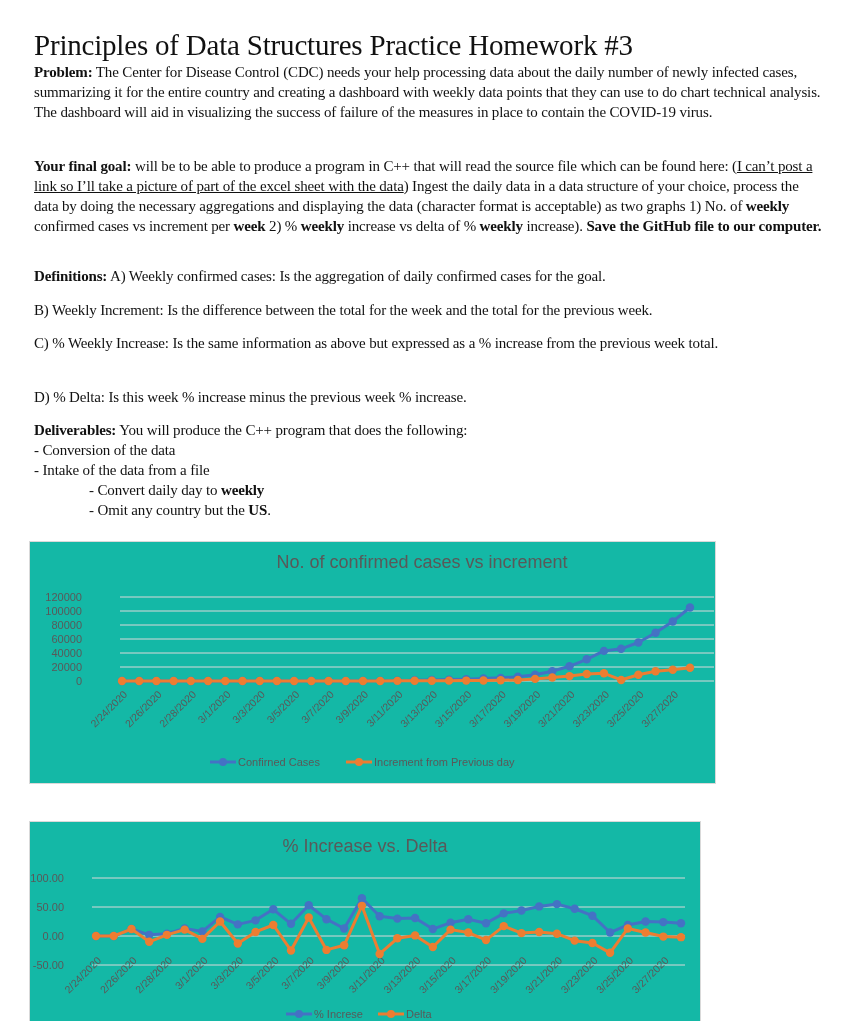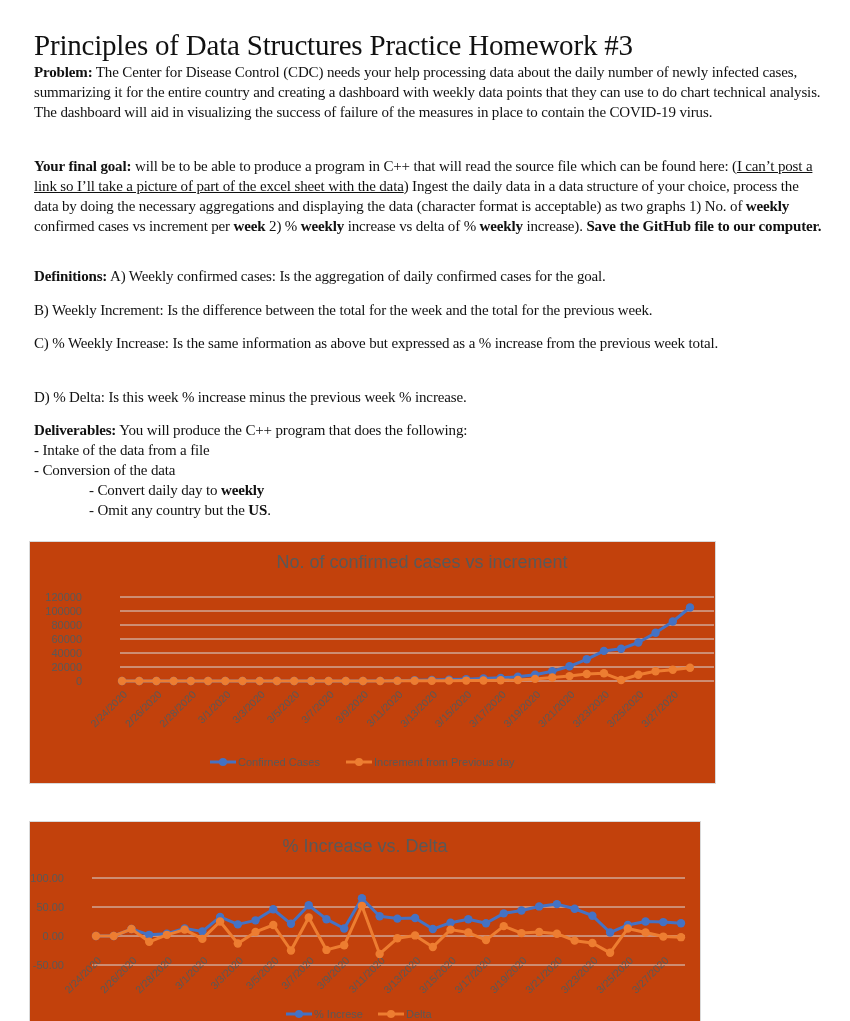--- a/index.html
+++ b/index.html
@@ -2,21 +2,21 @@
 <html><head>
 <meta charset="utf-8">
 <style>
   html,body{margin:0;padding:0;background:#fff;}
   body{width:850px;height:1021px;position:relative;overflow:hidden;font-family:"Liberation Serif","DejaVu Serif",serif;color:#111;}
   .title{position:absolute;left:34px;top:29px;font-size:29px;letter-spacing:-0.2px;}
   .para{position:absolute;left:34px;width:790px;font-size:15px;line-height:20px;letter-spacing:-0.15px;}
   b{font-weight:bold;}
   u{text-decoration:underline;}
   .indent{padding-left:55px;}
-  .chartbox{position:absolute;background:#c2410c;border:1.5px solid #d9d9d9;box-sizing:border-box;}
+  .chartbox{position:absolute;background:#14b8a6;border:1.5px solid #d9d9d9;box-sizing:border-box;}
   svg text{font-family:"Liberation Sans","DejaVu Sans",sans-serif;}
 </style>
 </head>
 <body>
 
 <div class="title">Principles of Data Structures Practice Homework #3</div>
 
 <div class="para" style="top:62px;">
   <b>Problem:</b><span> The Center for Disease Control (CDC) needs your help processing data about the daily number of newly infected cases, summarizing it for the entire country and creating a dashboard with weekly data points that they can use to do chart technical analysis. The dashboard will aid in visualizing the success of failure of the measures in place to contain the COVID-19 virus.</span>
 </div>
@@ -27,22 +27,22 @@
 
 <div class="para" style="top:266px;">
   <b>Definitions:</b><span> A) Weekly confirmed cases: Is the aggregation of daily confirmed cases for the goal.</span>
 </div>
 <div class="para" style="top:300px;">B) Weekly Increment: Is the difference between the total for the week and the total for the previous week.</div>
 <div class="para" style="top:333px;">C) % Weekly Increase: Is the same information as above but expressed as a % increase from the previous week total.</div>
 <div class="para" style="top:387px;">D) % Delta: Is this week % increase minus the previous week % increase.</div>
 
 <div class="para" style="top:420px;">
   <div><b>Deliverables:</b><span> You will produce the C++ program that does the following:</span></div>
+  <div>- Conversion of the data</div>
   <div>- Intake of the data from a file</div>
-  <div>- Conversion of the data</div>
   <div class="indent"><span>- Convert daily day to </span><b>weekly</b></div>
   <div class="indent"><span>- Omit any country but the </span><b>US</b><span>.</span></div>
 </div>
 
 <div class="chartbox" style="left:29px;top:541px;width:687px;height:243px;">
   <svg id="chart0" width="684" height="240">
     <text x="392" y="26" text-anchor="middle" font-size="18" fill="#595959">No. of confirmed cases vs increment</text>
     <g class="grid">
         <line x1="90" x2="686" y1="55" y2="55" stroke="#d9d9d9" stroke-width="1"></line>
         <line x1="90" x2="686" y1="69" y2="69" stroke="#d9d9d9" stroke-width="1"></line>

